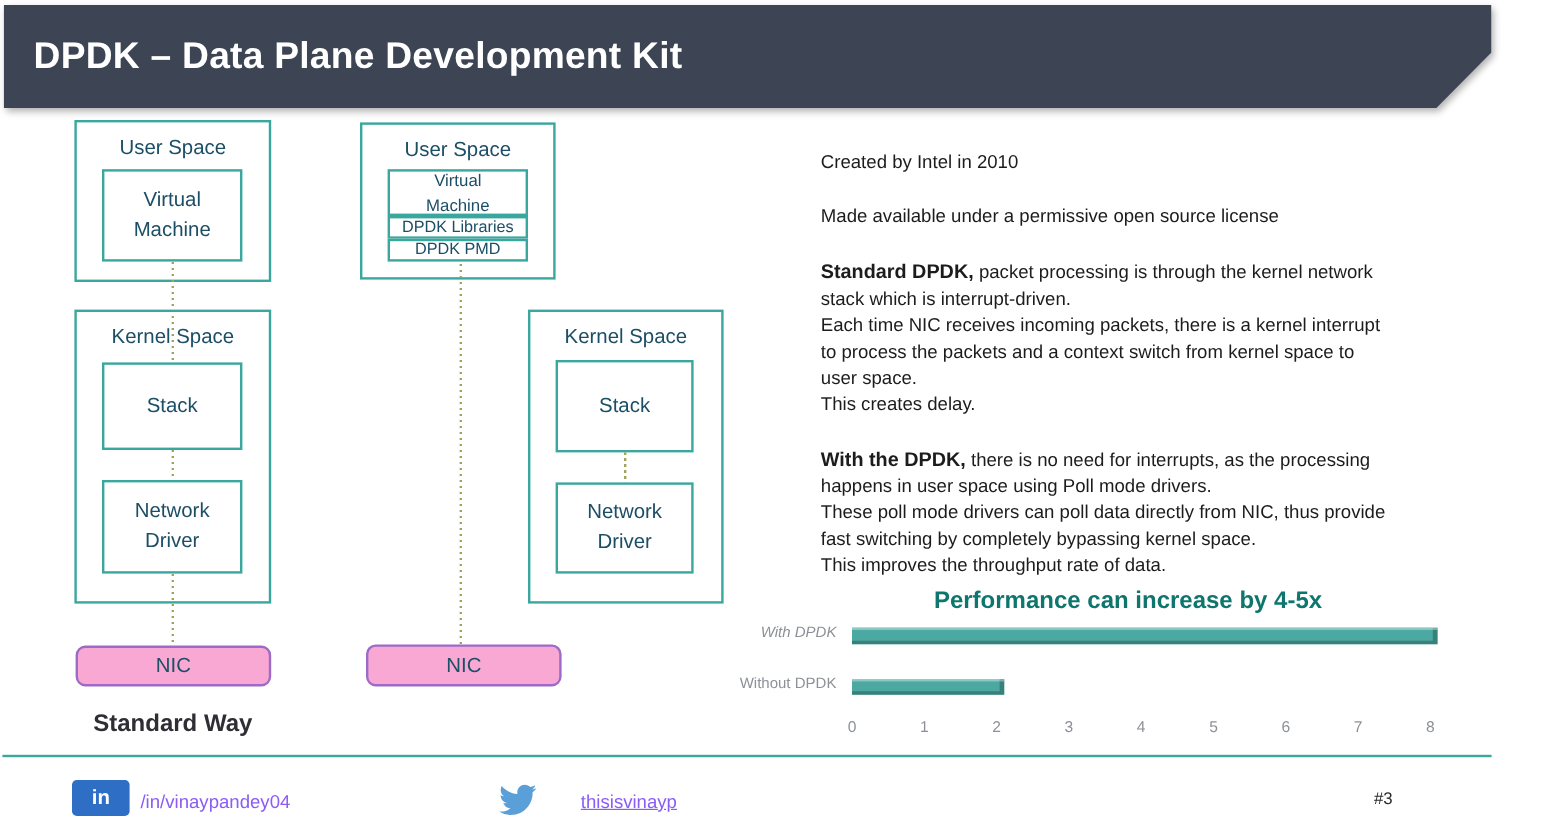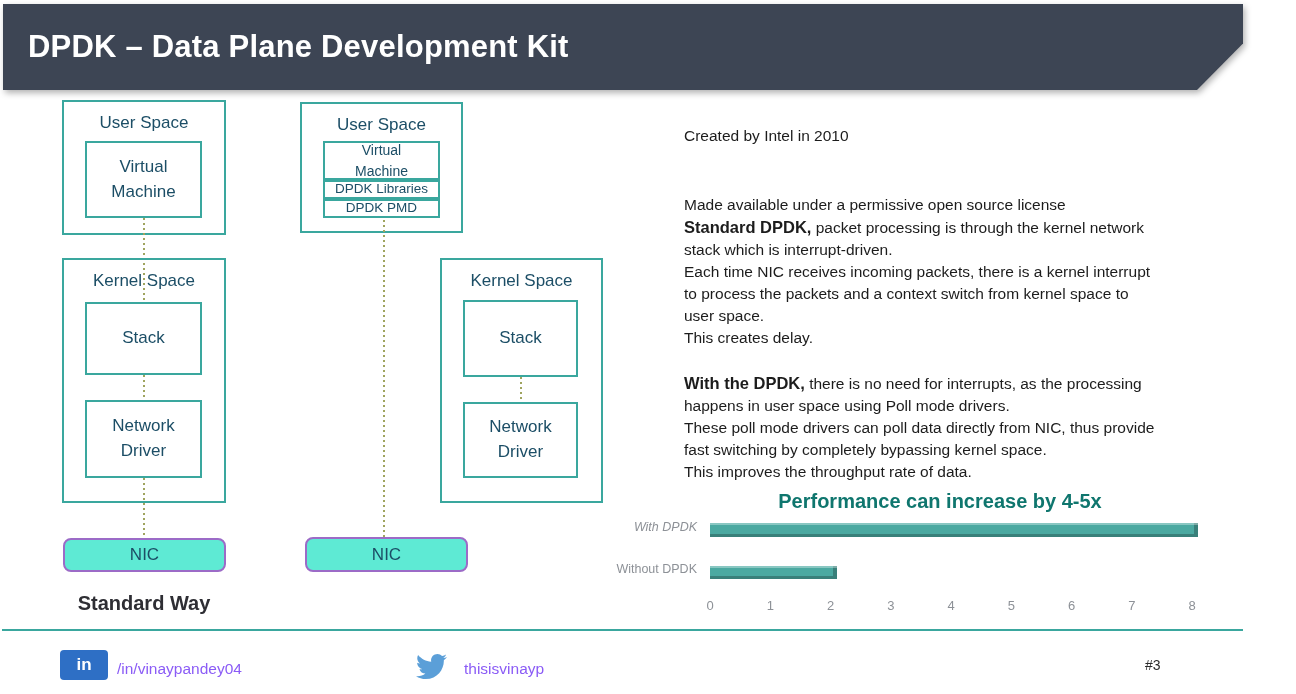--- a/index.html
+++ b/index.html
@@ -14,21 +14,21 @@
           display:flex;align-items:center;}
   .header h1{margin:0 0 0 25px;color:#ffffff;font-size:31px;font-weight:700;letter-spacing:.2px;}
 
   
   .obox{position:absolute;border:2px solid #3AA79E;background:transparent;box-sizing:border-box;}
   .obox .blabel{display:block;margin-top:11px;text-align:center;color:#1C4E66;font-size:17px;}
   .ibox{position:absolute;border:2px solid #3AA79E;background:#ffffff;box-sizing:border-box;
         display:flex;align-items:center;justify-content:center;text-align:center;
         color:#1C4E66;font-size:17px;line-height:1.45;padding:0 12px;}
   .ibox.small{font-size:13.5px;padding:0 4px;line-height:1.1;}
-  .nic{position:absolute;border:2px solid #9C6BC7;border-radius:8px;background:#5eead4;box-sizing:border-box;
+  .nic{position:absolute;border:2px solid #9C6BC7;border-radius:8px;background:#f9a8d4;box-sizing:border-box;
        display:flex;align-items:center;justify-content:center;color:#1C4E66;font-size:17px;}
   .dotv{position:absolute;width:2px;
         background:repeating-linear-gradient(to bottom,#9FA45E 0px,#9FA45E 2px,transparent 2px,transparent 5px);}
   .caption{position:absolute;text-align:center;font-size:20px;font-weight:700;color:#2E2E34;}
 
   
   .info-line{position:absolute;font-size:15.5px;color:#1C1C1C;}
   .para{position:absolute;width:575px;font-size:15.5px;line-height:22px;color:#1C1C1C;margin:0;}
   .para .rest{white-space:pre-line;}
   .para b{font-size:16.5px;}
@@ -93,21 +93,21 @@
   <div class="obox" style="left:440px;top:258px;width:163px;height:245px;">
     <span class="blabel">Kernel Space</span>
   </div>
   <div class="ibox" style="left:463px;top:300px;width:115px;height:77px;">Stack</div>
   <div class="dotv" style="left:520px;top:377px;height:25px;"></div>
   <div class="ibox" style="left:463px;top:402px;width:115px;height:76px;">Network Driver</div>
 
   <div class="nic" style="left:305px;top:537px;width:163px;height:35px;">NIC</div>
 
   <div class="info-line" style="left:684px;top:127px;">Created by Intel in 2010</div>
-  <div class="info-line" style="left:684px;top:172px;margin-top:24px;">Made available under a permissive open source license</div>
+  <div class="info-line" style="left:684px;top:172px;">Made available under a permissive open source license</div>
 
   <p class="para" style="left:684px;top:216px;"><b>Standard DPDK,</b><span class="rest"> packet processing is through the kernel network
 stack which is interrupt-driven.
 Each time NIC receives incoming packets, there is a kernel interrupt
 to process the packets and a context switch from kernel space to
 user space.
 This creates delay.</span></p>
 
   <p class="para" style="left:684px;top:372px;"><b>With the DPDK,</b><span class="rest"> there is no need for interrupts, as the processing
 happens in user space using Poll mode drivers.
@@ -138,16 +138,16 @@
   <div class="footer-line"></div>
 
   <div class="li-icon">in</div>
   <div class="ft-text" style="left:117px;top:660px;">/in/vinaypandey04</div>
 
   <span class="tw-icon">
     <svg width="37" height="31" viewBox="0 0 24 24" fill="#5B9FD8" xmlns="http://www.w3.org/2000/svg">
       <path d="M23.954 4.569c-.885.389-1.83.654-2.825.775 1.014-.611 1.794-1.574 2.163-2.723-.951.555-2.005.959-3.127 1.184-.896-.959-2.173-1.559-3.591-1.559-2.717 0-4.92 2.203-4.92 4.917 0 .39.045.765.127 1.124-4.09-.205-7.715-2.169-10.141-5.138-.427.722-.666 1.561-.666 2.475 0 1.71.87 3.213 2.188 4.096-.807-.026-1.566-.248-2.228-.616v.061c0 2.385 1.693 4.374 3.946 4.827-.413.111-.849.171-1.296.171-.314 0-.615-.03-.916-.086.631 1.953 2.445 3.377 4.604 3.417-1.68 1.319-3.809 2.105-6.102 2.105-.39 0-.779-.023-1.17-.067 2.189 1.394 4.768 2.209 7.557 2.209 9.054 0 13.999-7.496 13.999-13.986 0-.209 0-.42-.015-.63.961-.689 1.8-1.56 2.46-2.548l-.047-.02z"></path>
     </svg>
   </span>
-  <div class="ft-text" style="left:464px;top:660px;">thisisvinayp</div>
+  <div class="ft-text" style="left:484px;top:660px;text-decoration:underline;">thisisvinayp</div>
 
   <div class="page-num">#3</div>
 </div>
 
 </body></html>

